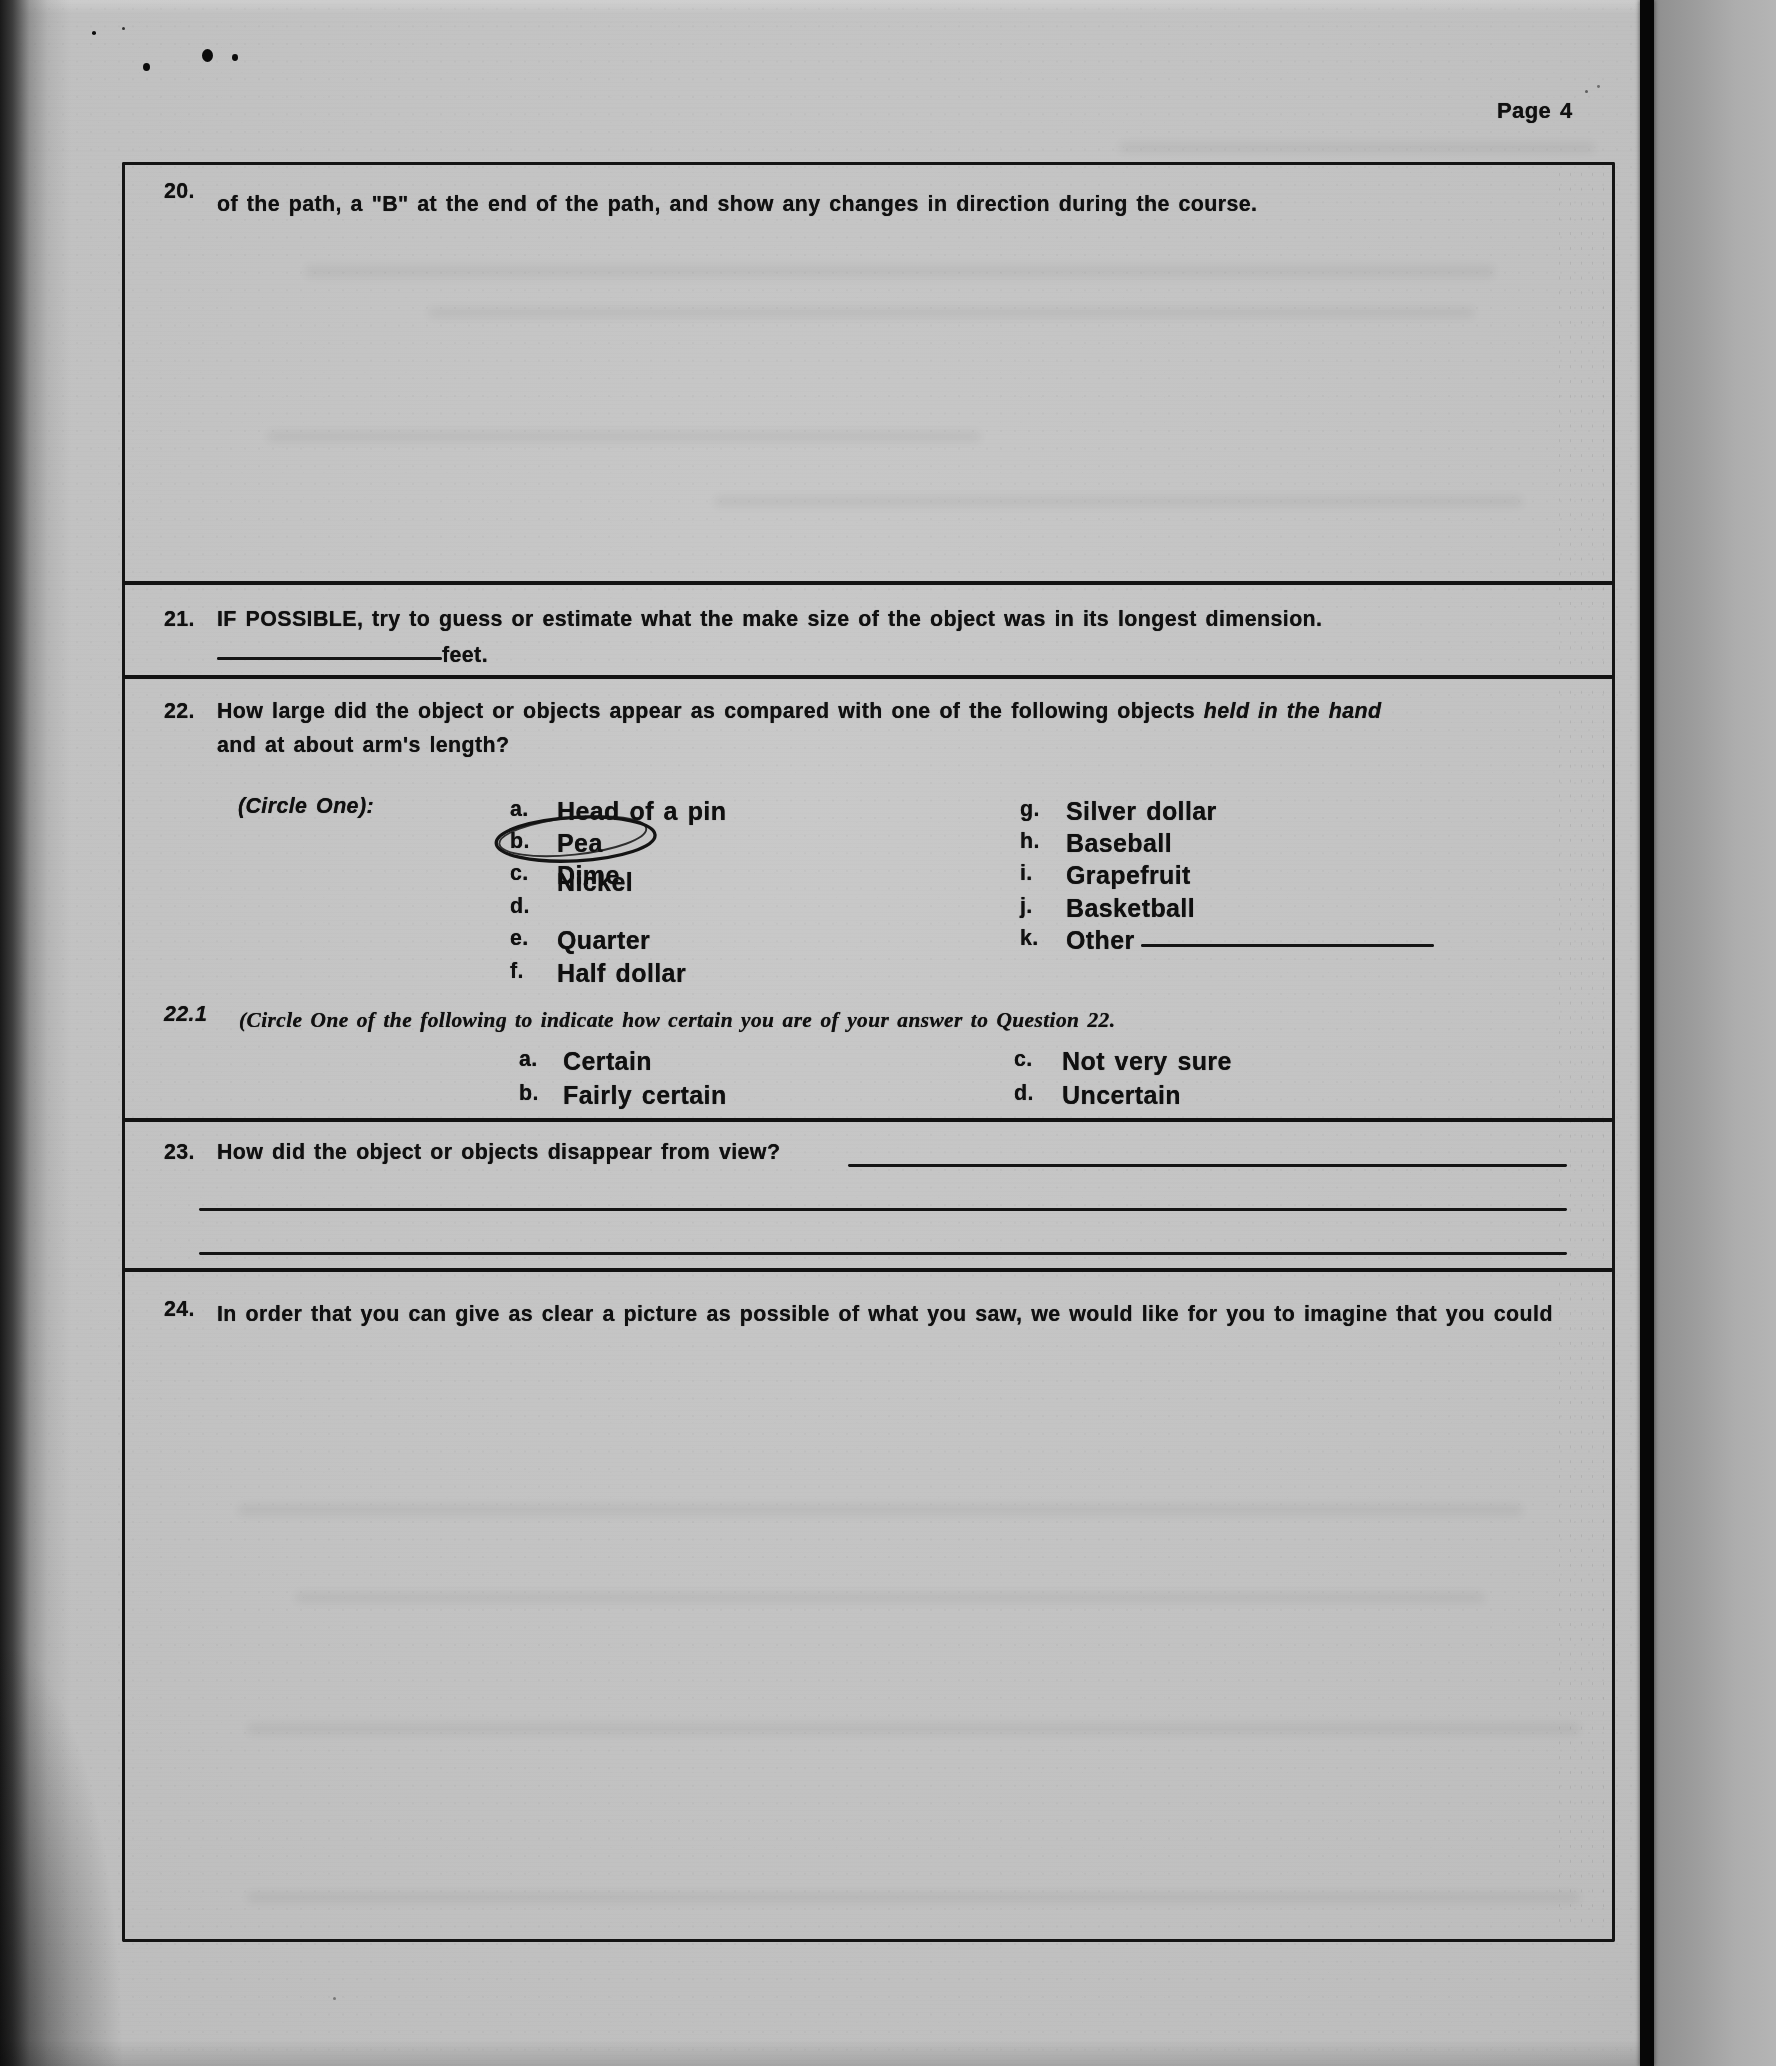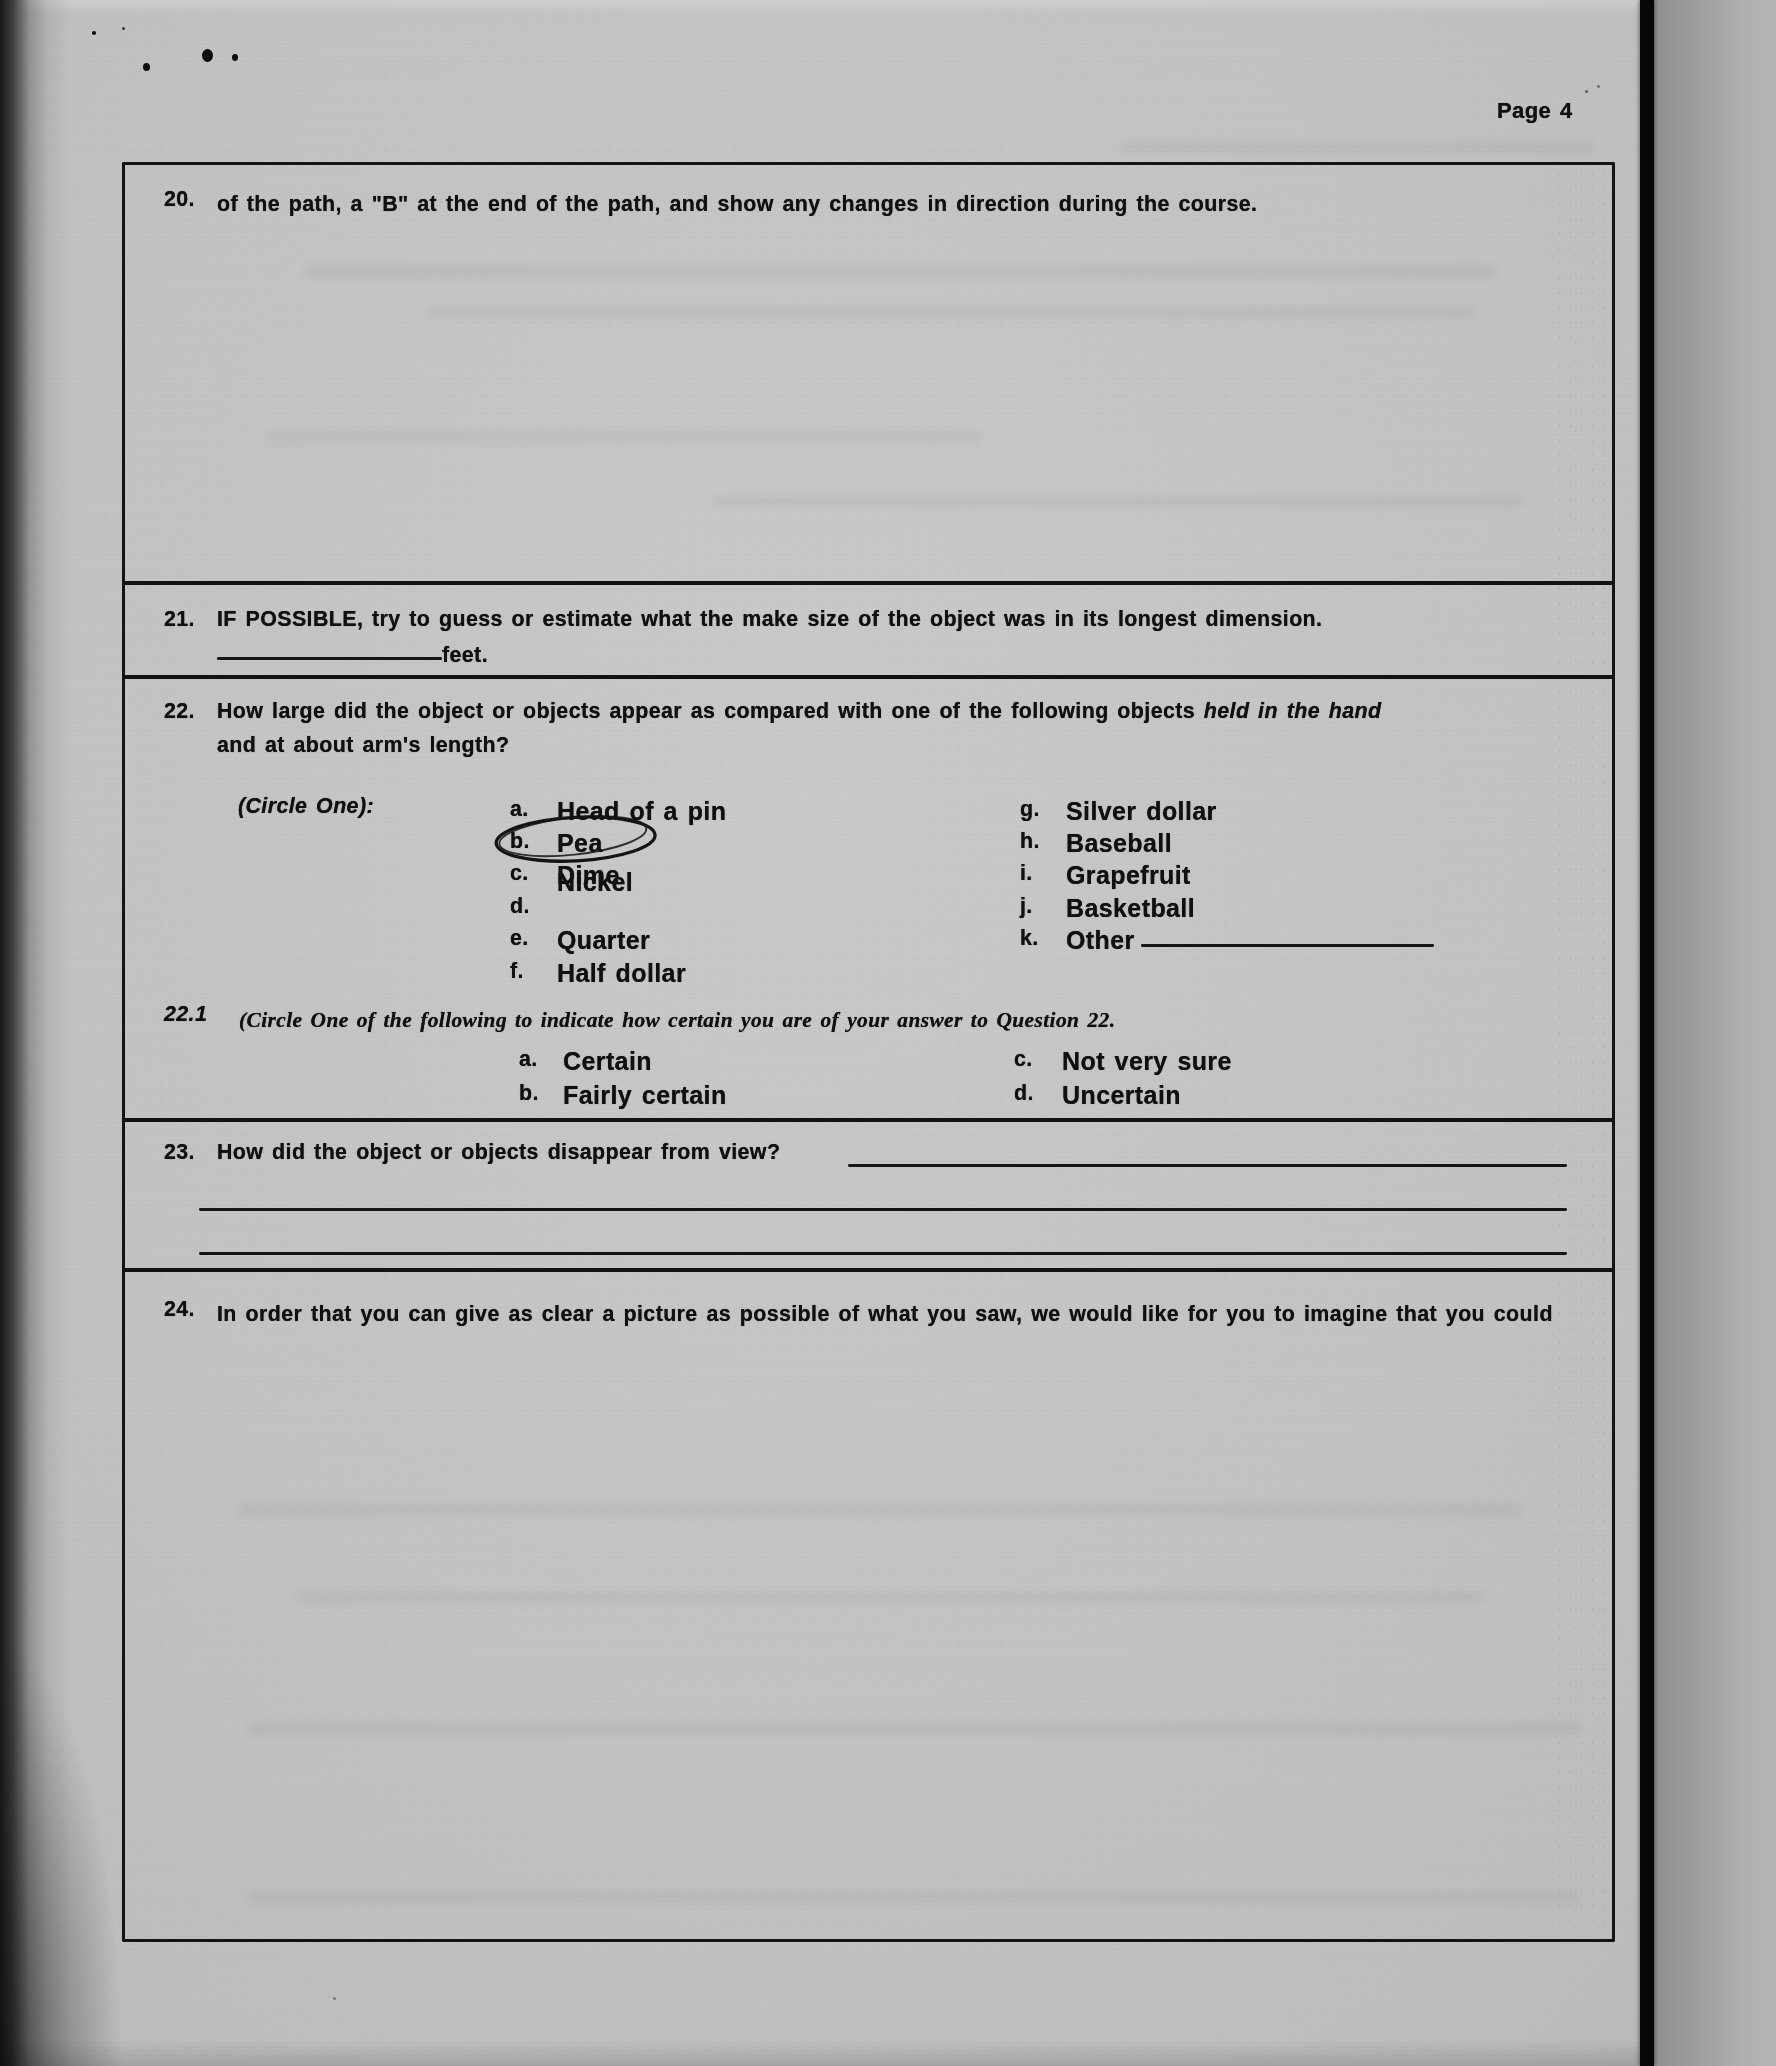--- a/index.html
+++ b/index.html
@@ -87,21 +87,21 @@
 
   <div class="page-number ink" style="left:1497px;top:98px;">Page 4</div>
 
   <div class="form-box"></div>
   <div class="divider" style="top:581px;"></div>
   <div class="divider" style="top:675px;"></div>
   <div class="divider" style="top:1118px;"></div>
   <div class="divider" style="top:1268px;"></div>
 
   <div>
-    <div class="qnum ink" style="top:187px;text-align:center;">20.</div>
+    <div class="qnum ink" style="top:179px;text-align:center;">20.</div>
     <div class="qtext ink para" style="top:187px;width:1328px;">
       <div>of the path, a "B" at the end of the path, and show any changes in direction during the course.</div>
     </div>
 
     <div style="position:absolute;left:133px;top:267px;width:1466px;height:305px;"></div>
   </div>
 
   <div>
     <div class="qnum ink" style="top:607px;">21.</div>
     <div class="qtext ink" style="top:607px;">IF POSSIBLE, try to guess or estimate what the make size of the object was in its longest dimension.</div>

